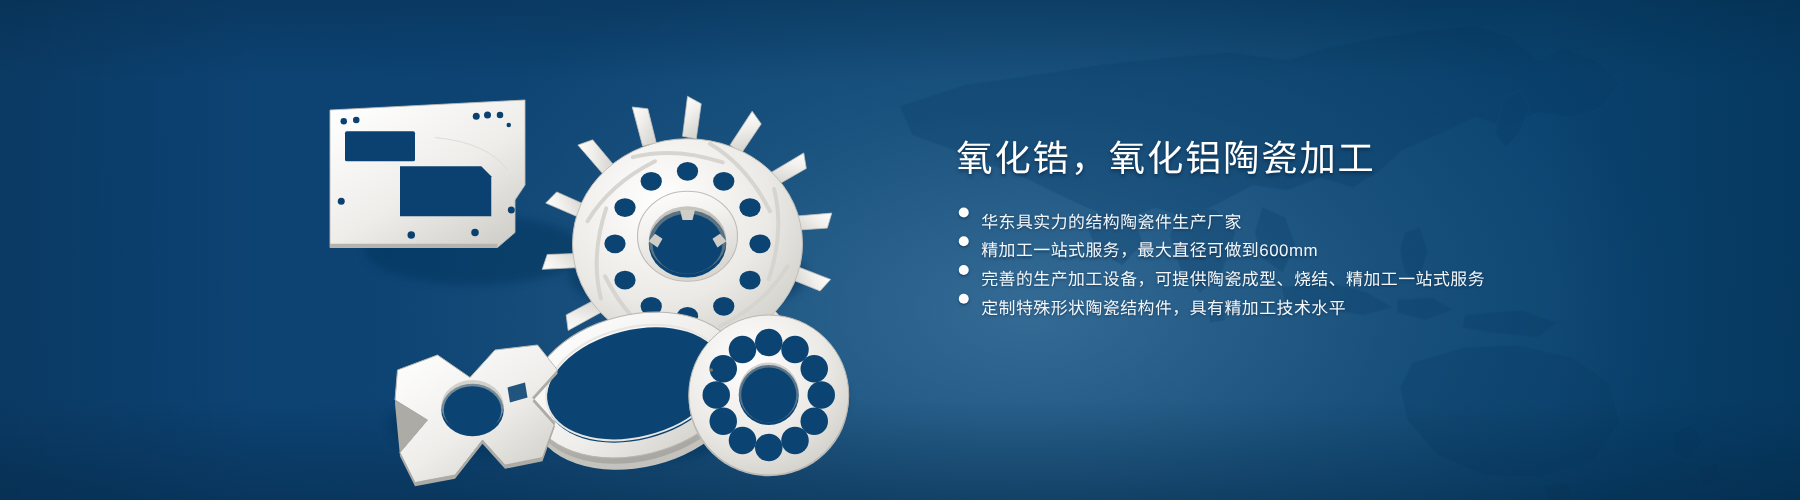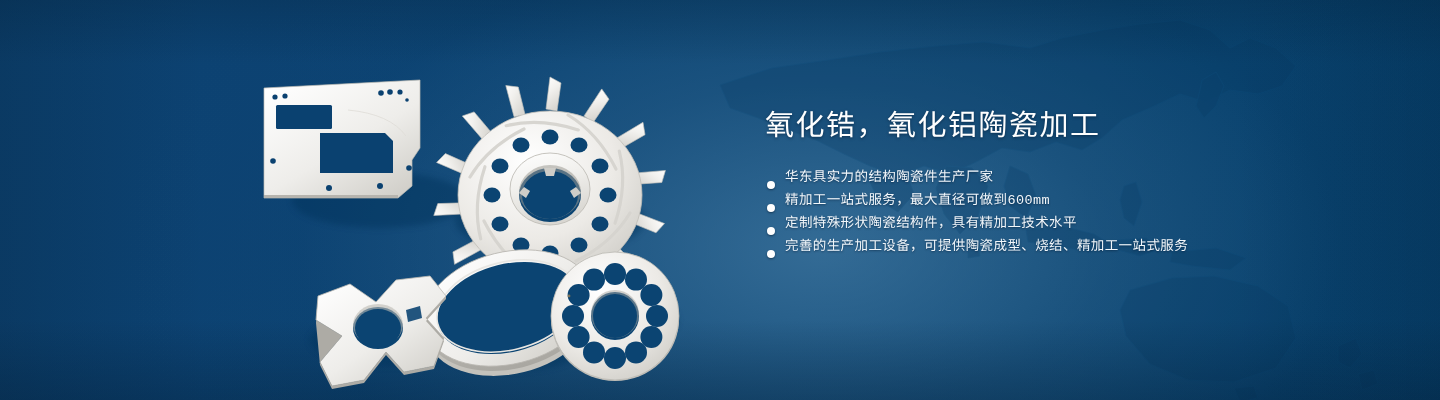--- a/index.html
+++ b/index.html
@@ -6,21 +6,21 @@
   html, body {
     margin: 0;
     padding: 0;
     background: #000;
   }
   #banner {
     position: relative;
     width: 1440px;
     height: 400px;
     overflow: hidden;
-    font-family: Liberation Mono, monospace;
+    font-family: Liberation Sans, sans-serif;
     background: #0b4270;
     user-select: none;
   }
 
   
   .bg-base {
     position: absolute;
     inset: 0;
     background:
       radial-gradient(ellipse 900px 520px at 57% 62%,
@@ -88,21 +88,21 @@
     text-shadow: 0 1px 3px rgba(0,20,42,0.55);
     white-space: nowrap;
   }
   .bullets {
     list-style: none;
     margin: 18px 0 0 2px;
     padding: 0;
   }
   .bullet {
     display: flex;
-    align-items: flex-end;
+    align-items: flex-start;
     height: 23px;
     margin-bottom: 0px;
   }
   .dot {
     width: 8px;
     height: 8px;
     border-radius: 50%;
     background: #ffffff;
     flex: 0 0 8px;
     margin-right: 10px;
@@ -342,22 +342,22 @@
       <li class="bullet">
         <span class="dot"></span>
         <span class="bullet-text">华东具实力的结构陶瓷件生产厂家</span>
       </li>
       <li class="bullet">
         <span class="dot"></span>
         <span class="bullet-text">精加工一站式服务，最大直径可做到600mm</span>
       </li>
       <li class="bullet">
         <span class="dot"></span>
-        <span class="bullet-text">定制特殊形状陶瓷结构件，具有精加工技术水平</span>
+        <span class="bullet-text">完善的生产加工设备，可提供陶瓷成型、烧结、精加工一站式服务</span>
       </li>
       <li class="bullet">
         <span class="dot"></span>
-        <span class="bullet-text">完善的生产加工设备，可提供陶瓷成型、烧结、精加工一站式服务</span>
+        <span class="bullet-text">定制特殊形状陶瓷结构件，具有精加工技术水平</span>
       </li>
     </ul>
   </div>
 
 </div>
 
 </body></html>

